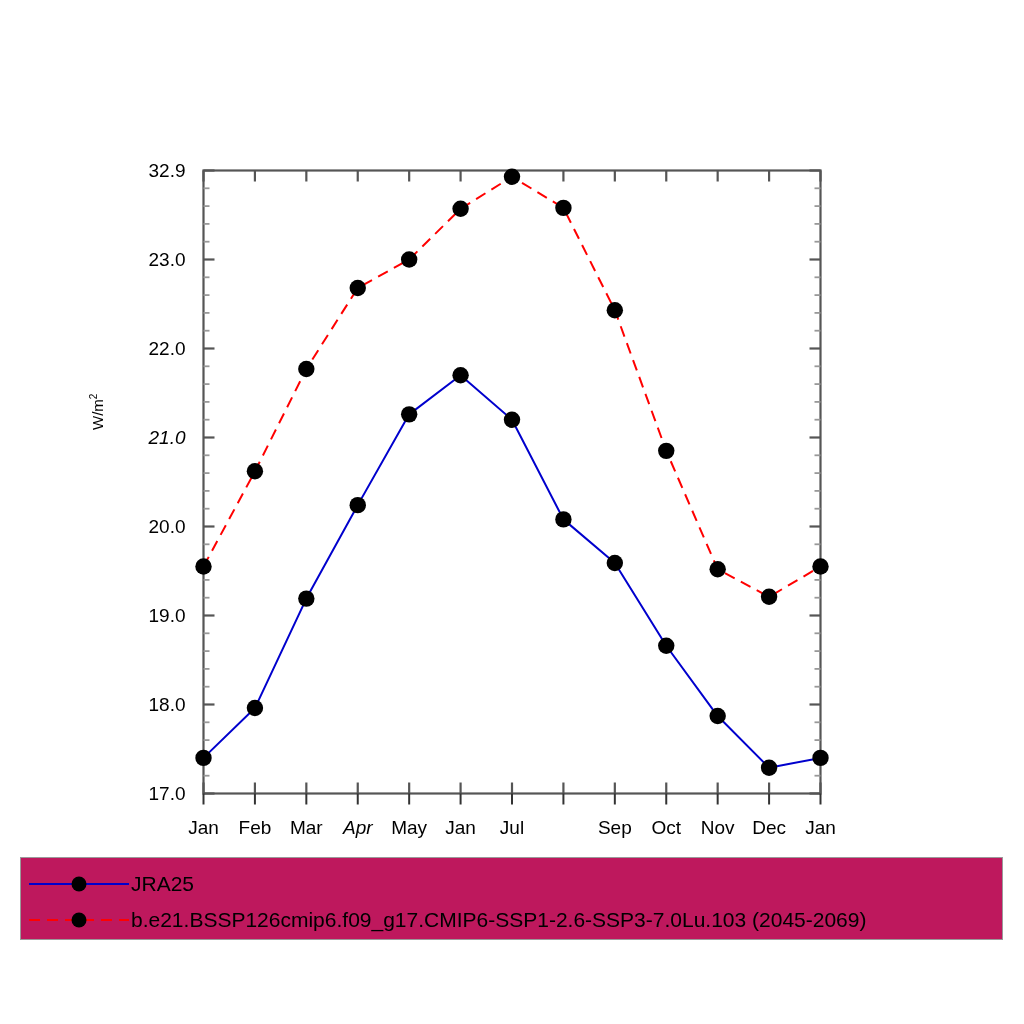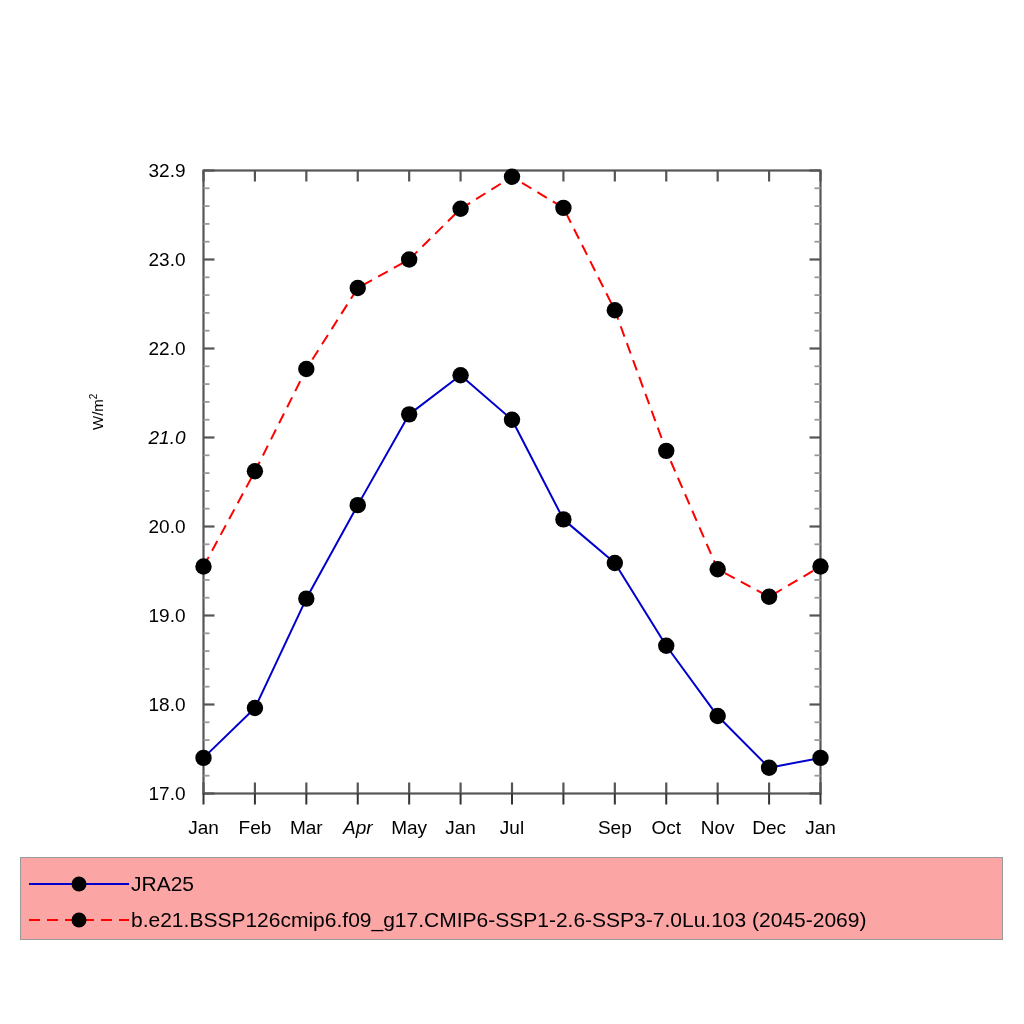--- a/index.html
+++ b/index.html
@@ -67,21 +67,21 @@
     font-size: 19px;
     line-height: 19px;
   }
   #legend-box {
     position: absolute;
     left: 20px;
     top: 857px;
     width: 983px;
     height: 83px;
     border: 1px solid #9a9a9a;
-    background: #fca5a5;
+    background: #be185d;
     box-sizing: border-box;
   }
   .legend-row {
     position: absolute;
     left: 0;
     height: 40px;
   }
   .legend-label {
     position: absolute;
     left: 110px;

